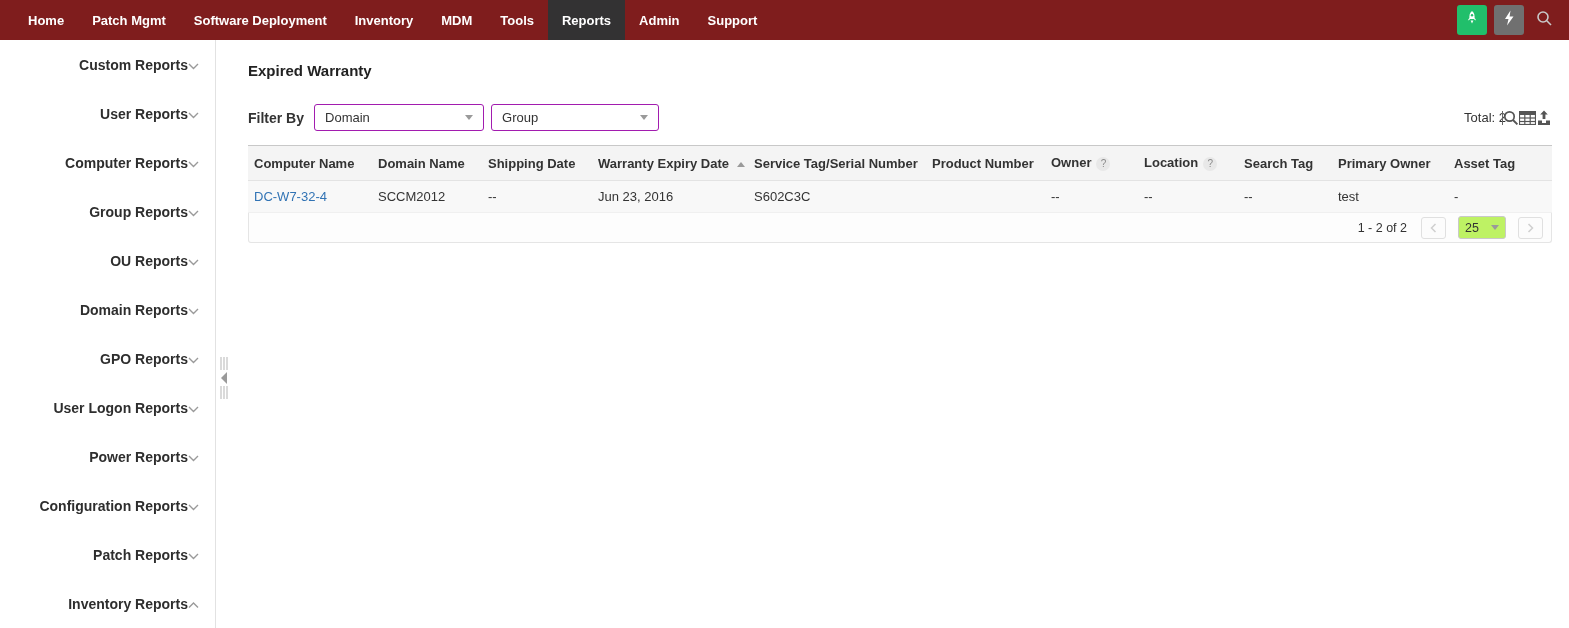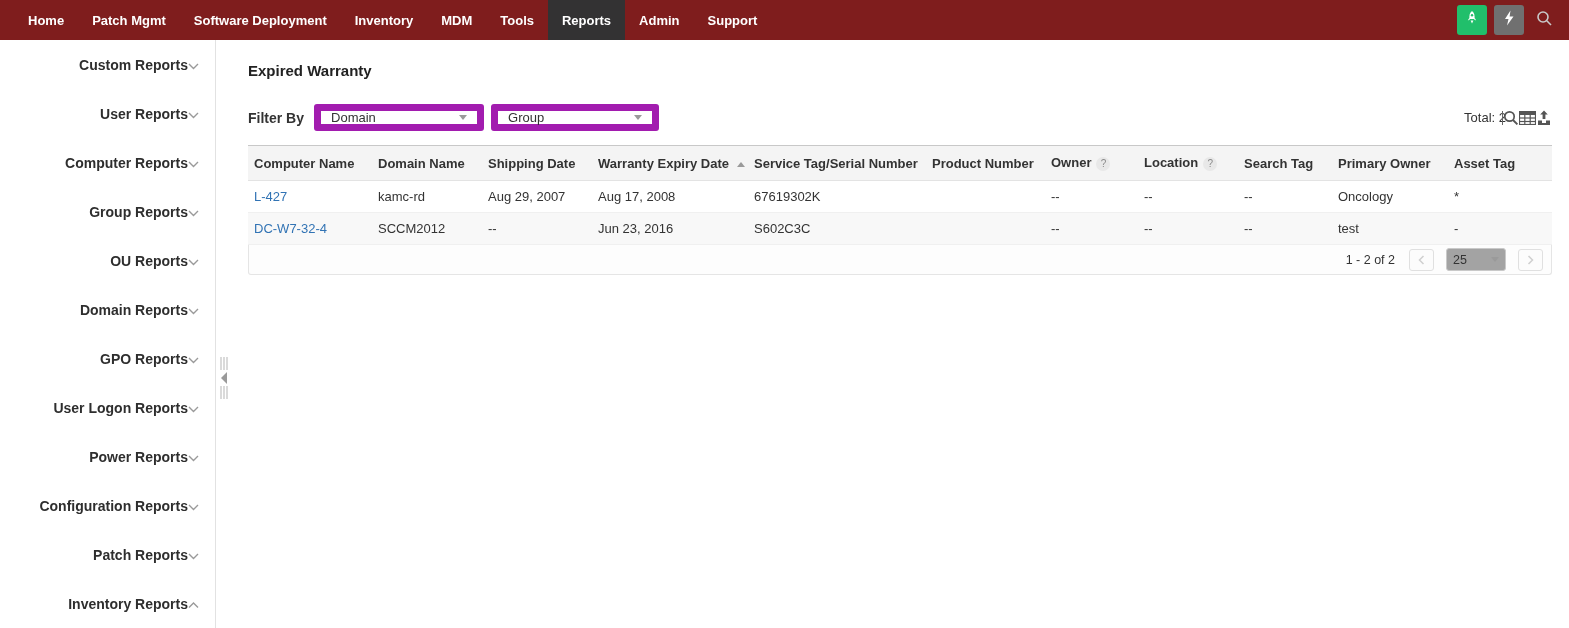--- a/index.html
+++ b/index.html
@@ -25,21 +25,21 @@
   .side-item { height:49px; display:flex; align-items:center; justify-content:flex-end;
     padding:0 16px 0 20px; font-size:14px; font-weight:600; color:#2e2e2e; cursor:pointer; }
   .splitter { position:absolute; left:219px; top:317px; width:12px; height:42px; cursor:col-resize; }
 
   .main { flex:1; padding:22px 17px 0 32px; }
   .page-title { font-size:15px; font-weight:700; color:#222; }
 
   
   .filter-row { margin-top:25px; display:flex; align-items:center; }
   .filter-label { font-size:14px; font-weight:700; color:#333; margin-right:10px; }
-  .select { width:170px; height:27px; border:7px solid #a21caf; border-radius:3px; background:#fff;
+  .select { width:170px; height:27px; border:1px solid #a21caf; border-radius:3px; background:#fff;
     display:flex; align-items:center; justify-content:space-between; padding:0 10px;
     font-size:13px; color:#333; cursor:pointer; margin-right:7px; }
   .caret { width:0; height:0; border-left:4px solid transparent; border-right:4px solid transparent;
     border-top:5px solid #9a9a9a; }
   .tools { margin-left:auto; display:flex; align-items:center; }
   .total-label { font-size:13px; color:#333; }
   .tool-divider { width:1px; height:14px; background:#666; margin-left:-4px; }
   .tool-icon { display:flex; align-items:center; justify-content:center; cursor:pointer; }
 
   
@@ -59,21 +59,21 @@
     color:#8a8a8a; font-size:10px; font-weight:400; text-align:center; line-height:14px;
     margin-left:5px; vertical-align:middle; cursor:pointer; }
 
   
   .table-footer { height:30px; border:1px solid #e5e5e5; border-top:none; background:#fdfdfd;
     border-radius:0 0 3px 3px; display:flex; align-items:center; justify-content:flex-end;
     gap:12px; padding-right:8px; }
   .page-range { font-size:12.5px; color:#333; margin-right:2px; }
   .pg-btn { width:25px; height:22px; border:1px solid #e0e0e0; border-radius:3px; background:#fcfcfc;
     color:#ccc; font-size:13px; display:flex; align-items:center; justify-content:center; cursor:pointer; }
-  .page-size { width:60px; height:23px; border:1px solid #c9c9c9; border-radius:3px; background:#a3a3a3;
+  .page-size { width:48px; height:23px; border:1px solid #c9c9c9; border-radius:3px; background:#bef264;
     display:flex; align-items:center; justify-content:space-between; padding:0 6px;
     font-size:12.5px; color:#333; cursor:pointer; }
 </style>
 </head>
 <body>
 
 <div class="topnav">
   <div class="nav-item">Home</div>
   <div class="nav-item">Patch Mgmt</div>
   <div class="nav-item">Software Deployment</div>
@@ -271,33 +271,20 @@
             <th><span>Service Tag/Serial Number</span></th>
             <th><span>Product Number</span></th>
             <th><span>Owner</span><span class="qmark">?</span></th>
             <th><span>Location</span><span class="qmark">?</span></th>
             <th><span>Search Tag</span></th>
             <th><span>Primary Owner</span></th>
             <th><span>Asset Tag</span></th>
           </tr>
         </thead>
         <tbody>
-          <tr>
-            <td><a class="cell-link">L-427</a></td>
-            <td>kamc-rd</td>
-            <td>Aug 29, 2007</td>
-            <td>Aug 17, 2008</td>
-            <td>67619302K</td>
-            <td></td>
-            <td>--</td>
-            <td>--</td>
-            <td>--</td>
-            <td>Oncology</td>
-            <td>*</td>
-          </tr>
           <tr class="alt">
             <td><a class="cell-link">DC-W7-32-4</a></td>
             <td>SCCM2012</td>
             <td>--</td>
             <td>Jun 23, 2016</td>
             <td>S602C3C</td>
             <td></td>
             <td>--</td>
             <td>--</td>
             <td>--</td>

